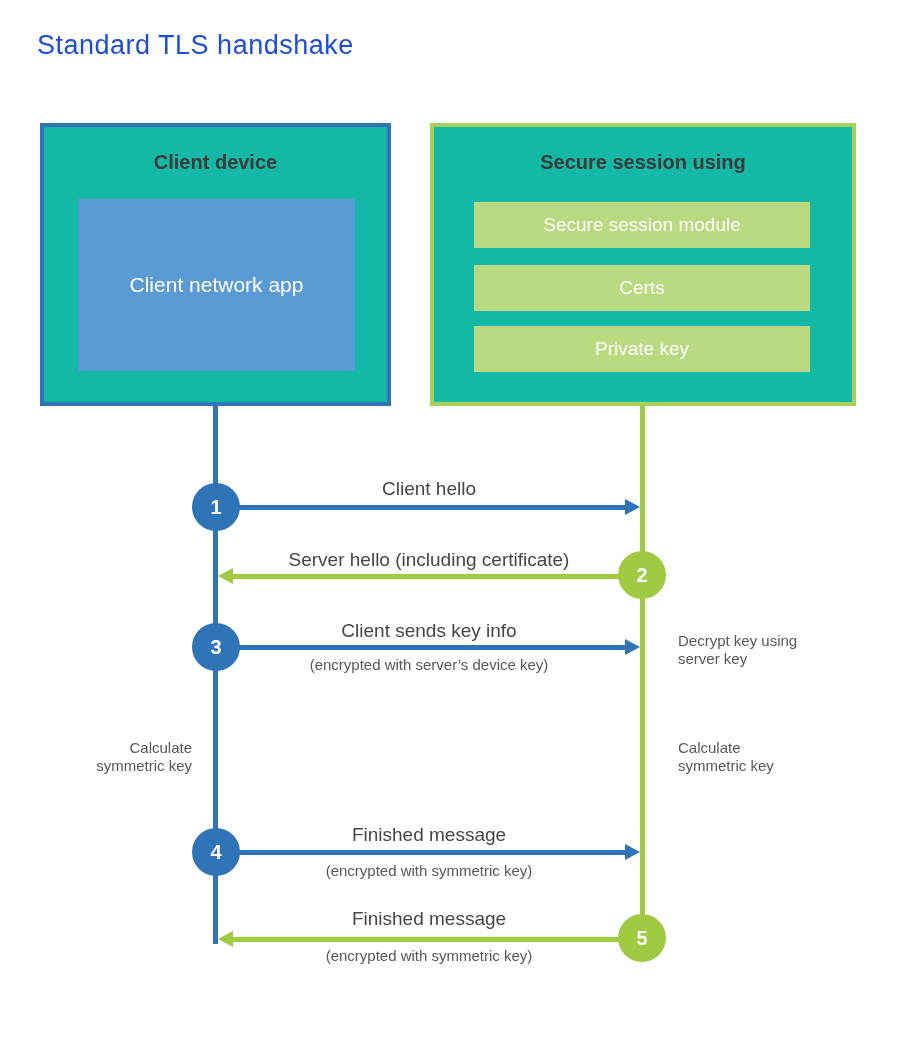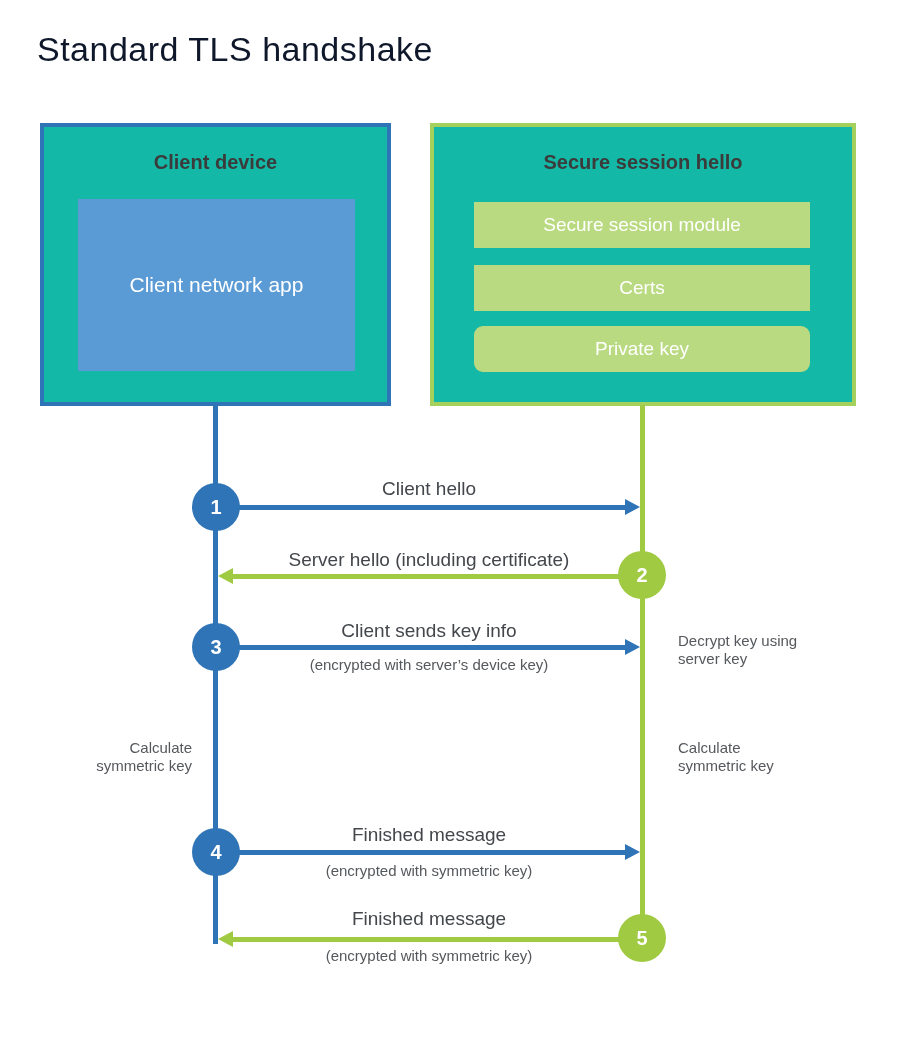--- a/index.html
+++ b/index.html
@@ -9,22 +9,22 @@
     height: 1058px;
     background: #ffffff;
     font-family: "Liberation Sans", "DejaVu Sans", sans-serif;
     overflow: hidden;
   }
   .abs { position: absolute; box-sizing: border-box; }
 
   
   .diagram-title {
     left: 37px; top: 30px;
-    font-size: 34px; font-weight: 300; letter-spacing: 0.5px;
-    color: #0f172a;
+    font-size: 27px; font-weight: 300; letter-spacing: 0.5px;
+    color: #1d4ed8;
   }
 
   
   .actor-box { background: #14b8a6; border: 4px solid; }
   .client-box { left: 40px; top: 123px; width: 351px; height: 283px; border-color: #2e74b6; }
   .server-box { left: 430px; top: 123px; width: 426px; height: 283px; border-color: #a6d05c; }
   .actor-title {
     left: 0; right: 0; top: 24px;
     text-align: center; font-size: 20px; font-weight: bold; color: #3b3b3b;
   }
@@ -38,21 +38,21 @@
   .client-module .inner { width: 190px; }
 
   .server-module {
     left: 40px; width: 336px; height: 46px;
     background: #b9da80; color: #ffffff;
     display: flex; align-items: center; justify-content: center;
     font-size: 19px;
   }
   .srv-mod-0 { top: 75px; }
   .srv-mod-1 { top: 138px; }
-  .srv-mod-2 { top: 199px; border-radius: 9px; }
+  .srv-mod-2 { top: 199px; }
 
   
   .lifeline { width: 5px; z-index: 1; }
   .lifeline-client { left: 213px; top: 405px; height: 539px; background: #2e74b6; }
   .lifeline-server { left: 640px; top: 405px; height: 533px; background: #9fca42; }
 
   
   .step-circle {
     width: 48px; height: 48px; border-radius: 50%;
     color: #ffffff; font-size: 20px; font-weight: bold;
@@ -100,21 +100,21 @@
   <div class="abs diagram-title">Standard TLS handshake</div>
 
   <div class="abs actor-box client-box">
     <div class="abs actor-title">Client device</div>
     <div class="abs client-module">
       <div class="inner">Client network app</div>
     </div>
   </div>
 
   <div class="abs actor-box server-box">
-    <div class="abs actor-title">Secure session hello</div>
+    <div class="abs actor-title">Secure session using</div>
     <div class="abs server-module srv-mod-0">
       <span>Secure session module</span>
     </div>
     <div class="abs server-module srv-mod-1">
       <span>Certs</span>
     </div>
     <div class="abs server-module srv-mod-2">
       <span>Private key</span>
     </div>
   </div>

